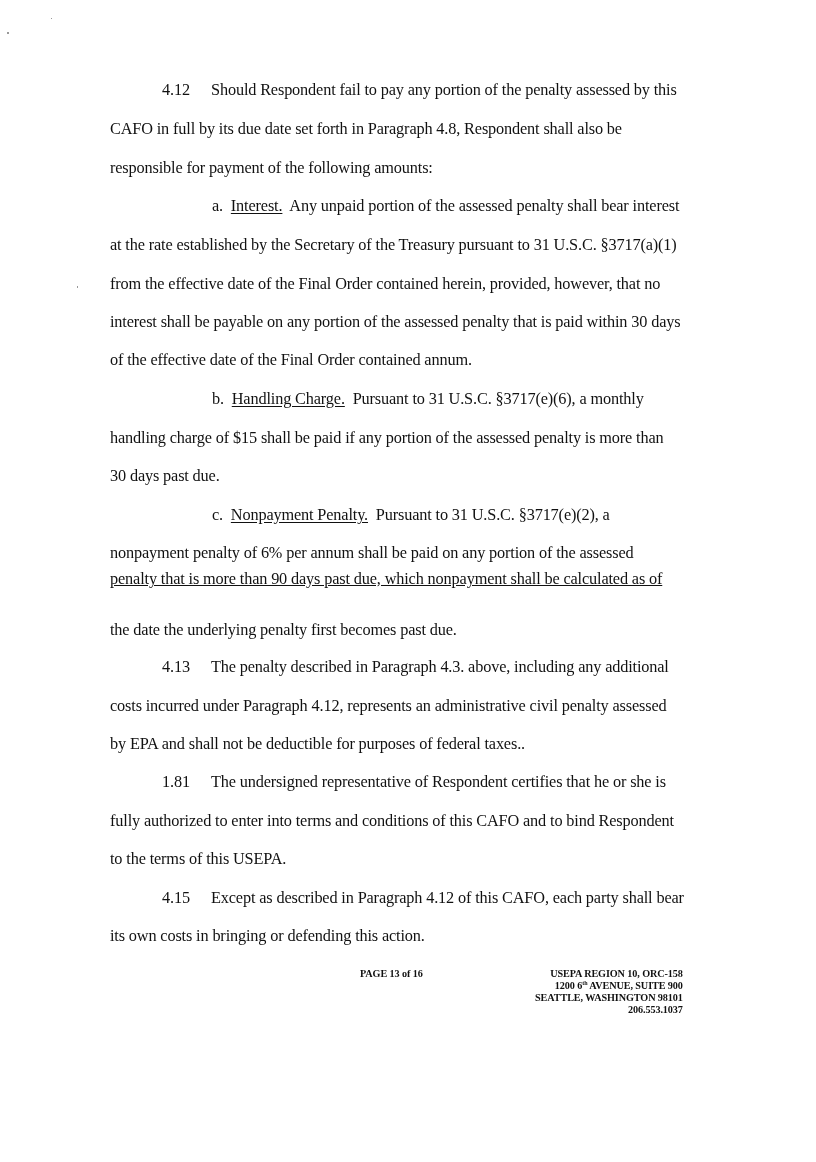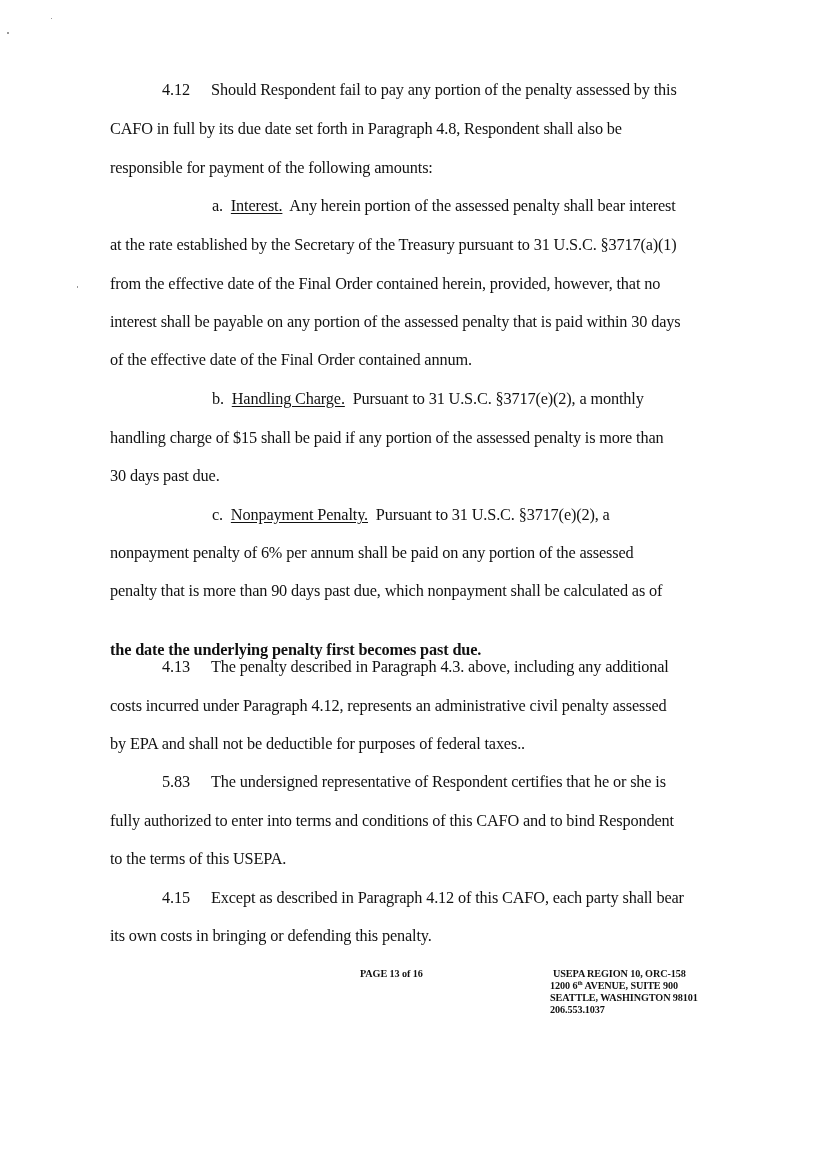--- a/index.html
+++ b/index.html
@@ -39,73 +39,73 @@
       <span class="num">4.12</span><span>Should Respondent fail to pay any portion of the penalty assessed by this</span>
     </div>
     <div class="line" style="top:119px;">CAFO in full by its due date set forth in Paragraph 4.8, Respondent shall also be</div>
     <div class="line" style="top:158px;">responsible for payment of the following amounts:</div>
   </div>
 
   <div>
     <div class="line" style="top:196px;left:212px;">
       <span>a.</span>&nbsp;
       <span class="u">Interest.</span>&nbsp;
-      <span>Any herein portion of the assessed penalty shall bear interest</span>
+      <span>Any unpaid portion of the assessed penalty shall bear interest</span>
     </div>
     <div class="line" style="top:235px;">at the rate established by the Secretary of the Treasury pursuant to 31 U.S.C. §3717(a)(1)</div>
     <div class="line" style="top:274px;font-family:Liberation Serif, serif;">from the effective date of the Final Order contained herein, provided, however, that no</div>
     <div class="line" style="top:312px;text-align:center;">interest shall be payable on any portion of the assessed penalty that is paid within 30 days</div>
     <div class="line" style="top:350px;">of the effective date of the Final Order contained annum.</div>
   </div>
 
   <div>
     <div class="line" style="top:389px;left:212px;">
       <span>b.</span>&nbsp;
       <span class="u">Handling Charge.</span>&nbsp;
-      <span>Pursuant to 31 U.S.C. §3717(e)(2), a monthly</span>
+      <span>Pursuant to 31 U.S.C. §3717(e)(6), a monthly</span>
     </div>
     <div class="line" style="top:428px;">handling charge of $15 shall be paid if any portion of the assessed penalty is more than</div>
     <div class="line" style="top:466px;">30 days past due.</div>
   </div>
 
   <div>
     <div class="line" style="top:505px;left:212px;">
       <span>c.</span>&nbsp;
       <span class="u">Nonpayment Penalty.</span>&nbsp;
       <span>Pursuant to 31 U.S.C. §3717(e)(2), a</span>
     </div>
     <div class="line" style="top:543px;">nonpayment penalty of 6% per annum shall be paid on any portion of the assessed</div>
-    <div class="line" style="top:581px;">penalty that is more than 90 days past due, which nonpayment shall be calculated as of</div>
-    <div class="line" style="top:640px;font-weight:bold;">the date the underlying penalty first becomes past due.</div>
+    <div class="line" style="top:569px;text-decoration:underline;">penalty that is more than 90 days past due, which nonpayment shall be calculated as of</div>
+    <div class="line" style="top:620px;">the date the underlying penalty first becomes past due.</div>
   </div>
 
   <div>
     <div class="line" style="top:657px;left:162px;">
       <span class="num">4.13</span><span>The penalty described in Paragraph 4.3. above, including any additional</span>
     </div>
     <div class="line" style="top:696px;">costs incurred under Paragraph 4.12, represents an administrative civil penalty assessed</div>
     <div class="line" style="top:734px;">by EPA and shall not be deductible for purposes of federal taxes..</div>
   </div>
 
   <div>
     <div class="line" style="top:772px;left:162px;">
-      <span class="num">5.83</span><span>The undersigned representative of Respondent certifies that he or she is</span>
+      <span class="num">1.81</span><span>The undersigned representative of Respondent certifies that he or she is</span>
     </div>
     <div class="line" style="top:811px;">fully authorized to enter into terms and conditions of this CAFO and to bind Respondent</div>
     <div class="line" style="top:849px;">to the terms of this USEPA.</div>
   </div>
 
   <div>
     <div class="line" style="top:888px;left:162px;">
       <span class="num">4.15</span><span>Except as described in Paragraph 4.12 of this CAFO, each party shall bear</span>
     </div>
-    <div class="line" style="top:926px;">its own costs in bringing or defending this penalty.</div>
+    <div class="line" style="top:926px;">its own costs in bringing or defending this action.</div>
   </div>
 
   <div class="footer" style="left:360px;top:968px;">PAGE 13 of 16</div>
-  <div class="footer" style="left:550px;top:968px;">
+  <div class="footer" style="left:535px;top:968px;text-align:right;">
     <div style="padding-left:3px;">USEPA REGION 10, ORC-158</div>
     <div><span>1200 6</span><sup>th</sup><span> AVENUE, SUITE 900</span></div>
     <div>SEATTLE, WASHINGTON 98101</div>
     <div>206.553.1037</div>
   </div>
 
 </div>
 
 </body></html>

